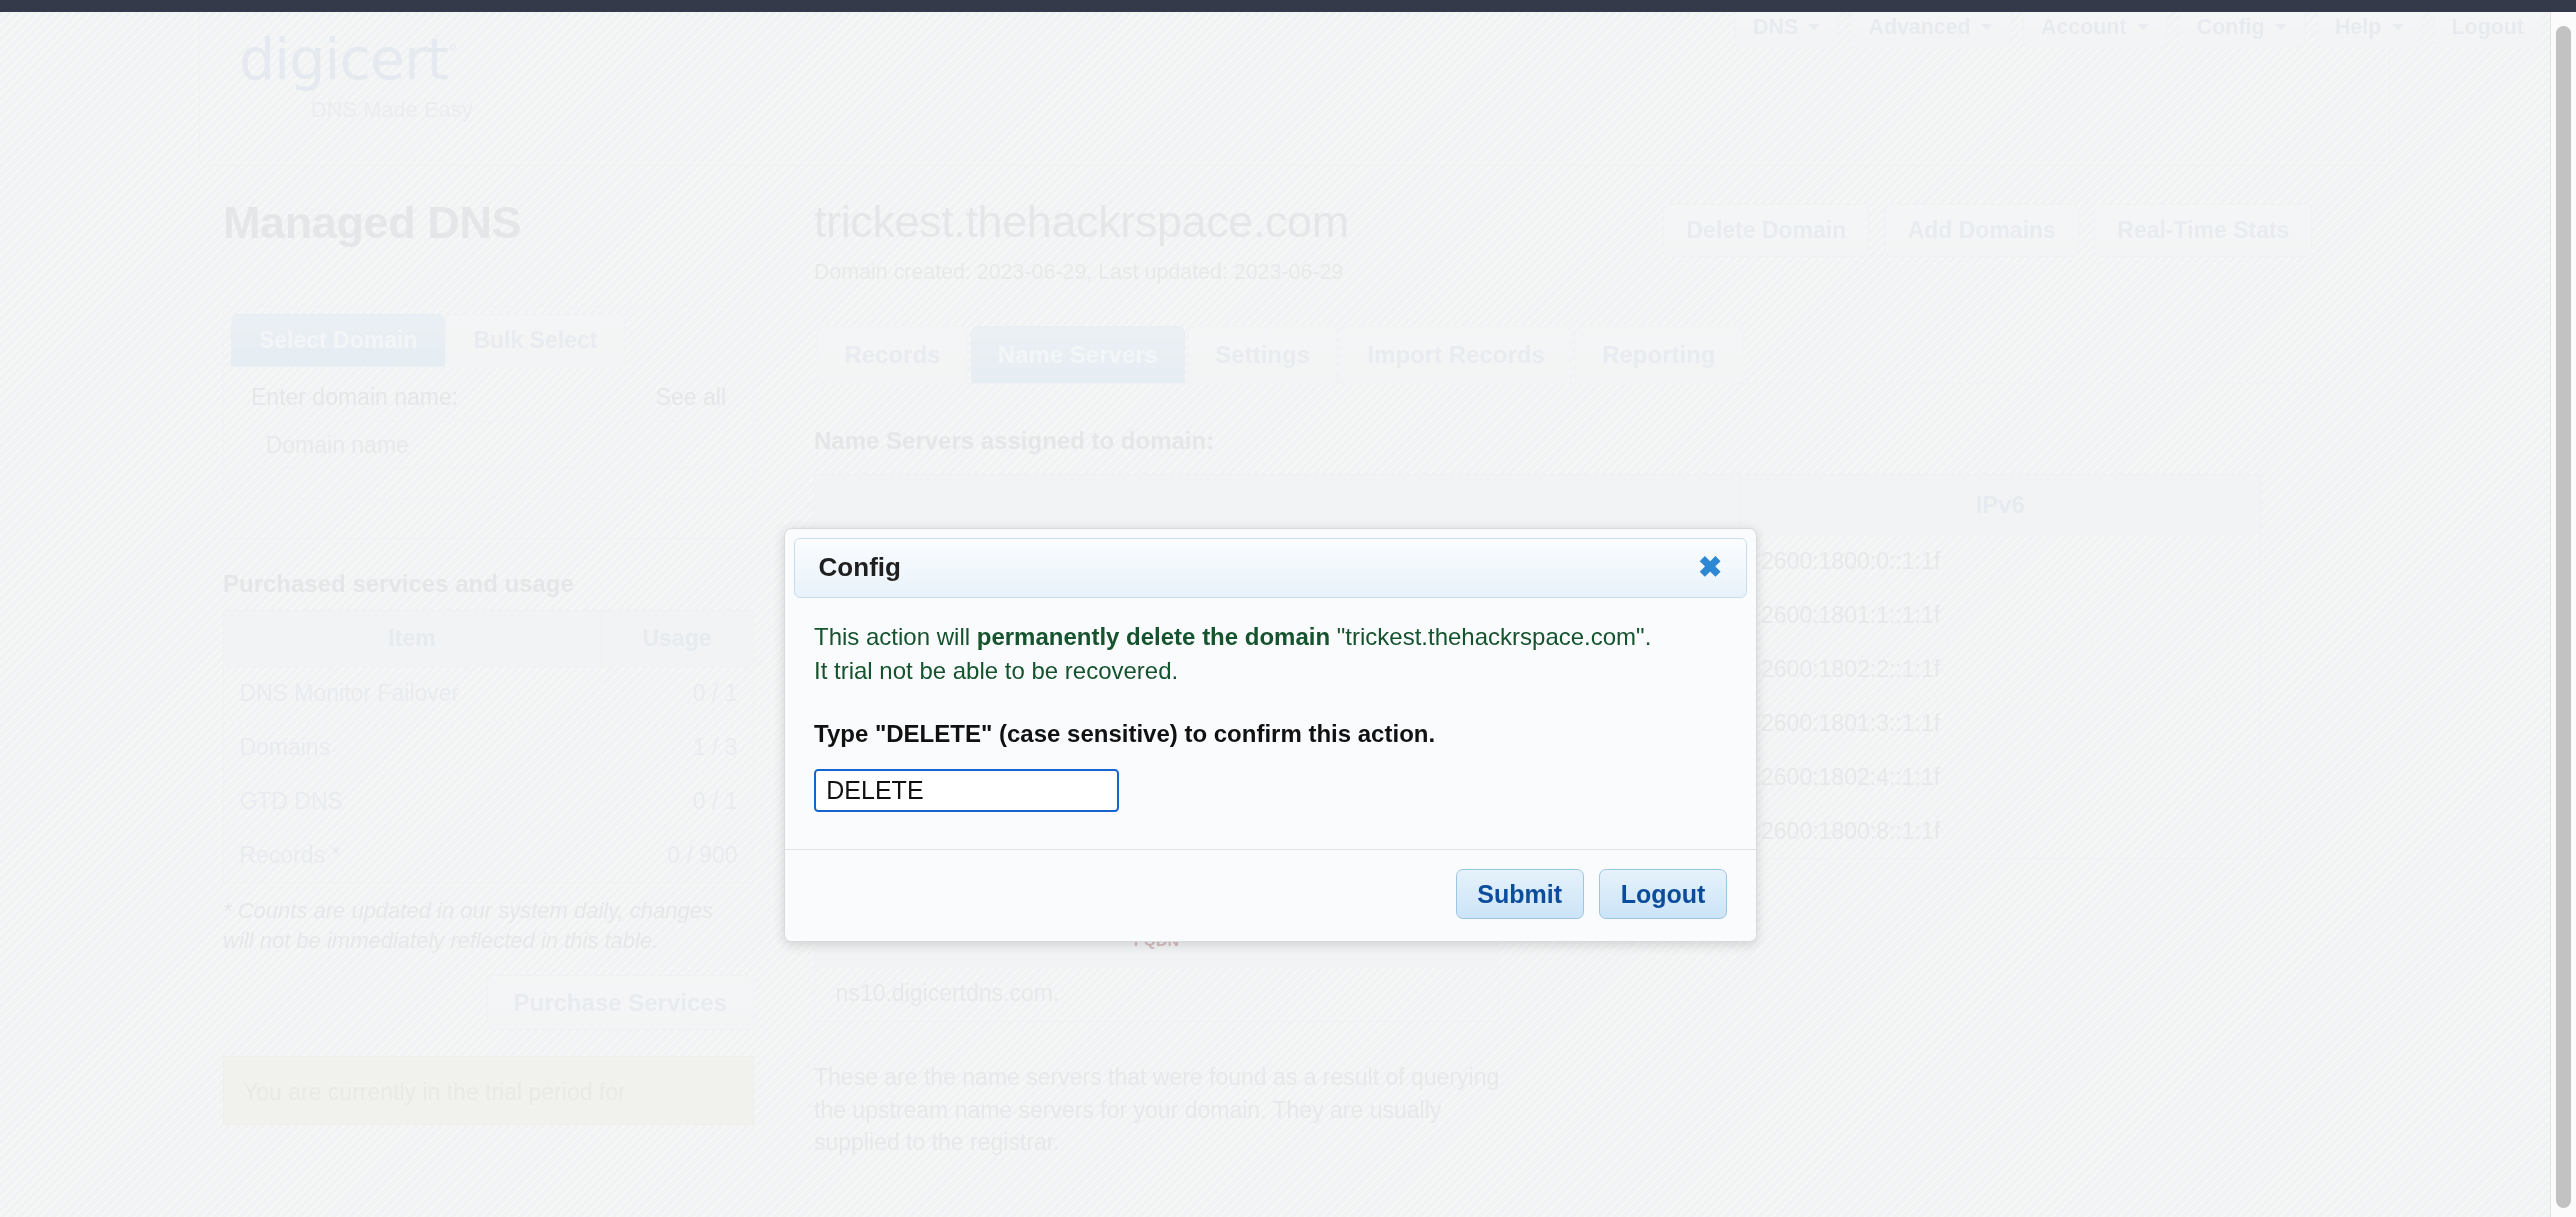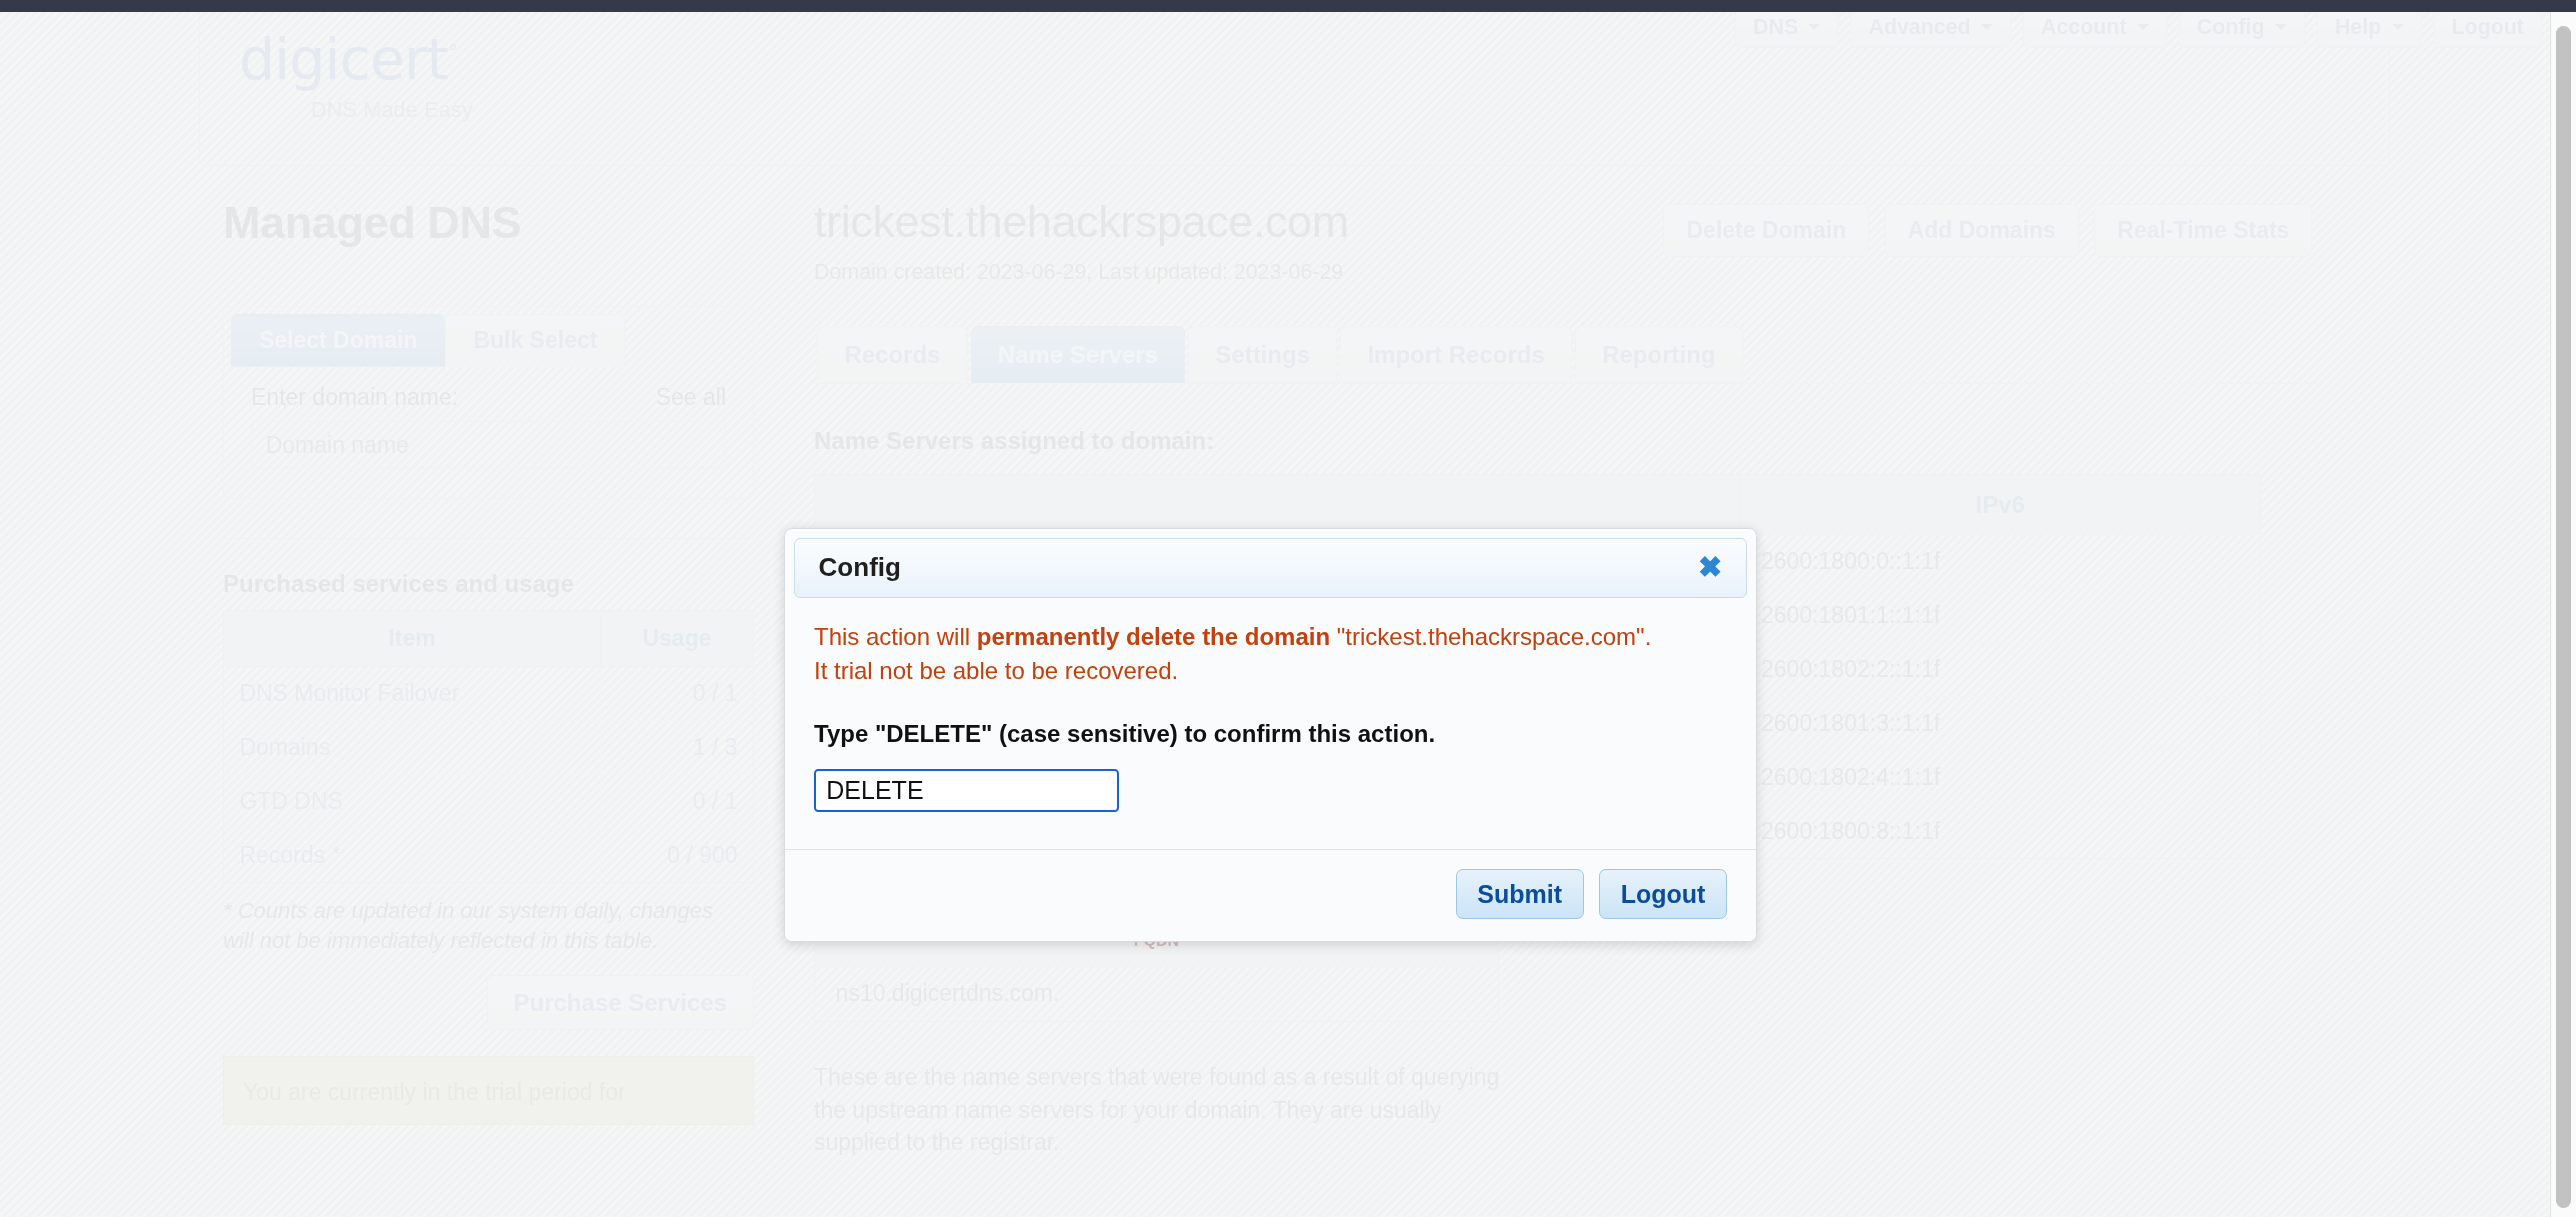--- a/index.html
+++ b/index.html
@@ -460,21 +460,21 @@
     color: #2e87d3;
     line-height: 1;
     cursor: pointer;
     padding: 0 3.4px;
   }
   .modal-body {
     padding: 22px 29px 8.6px 29px;
   }
   .modal-para {
     font-size: 24px;
-    color: #c2410c;
+    color: #14532d;
     line-height: 1.45;
     font-family: "Liberation Sans", sans-serif;
   }
   .modal-para b { font-weight: 700; }
   .modal-confirm {
     margin-top: 31px;
     font-size: 24px;
     font-weight: 700;
     color: #111;
   }

